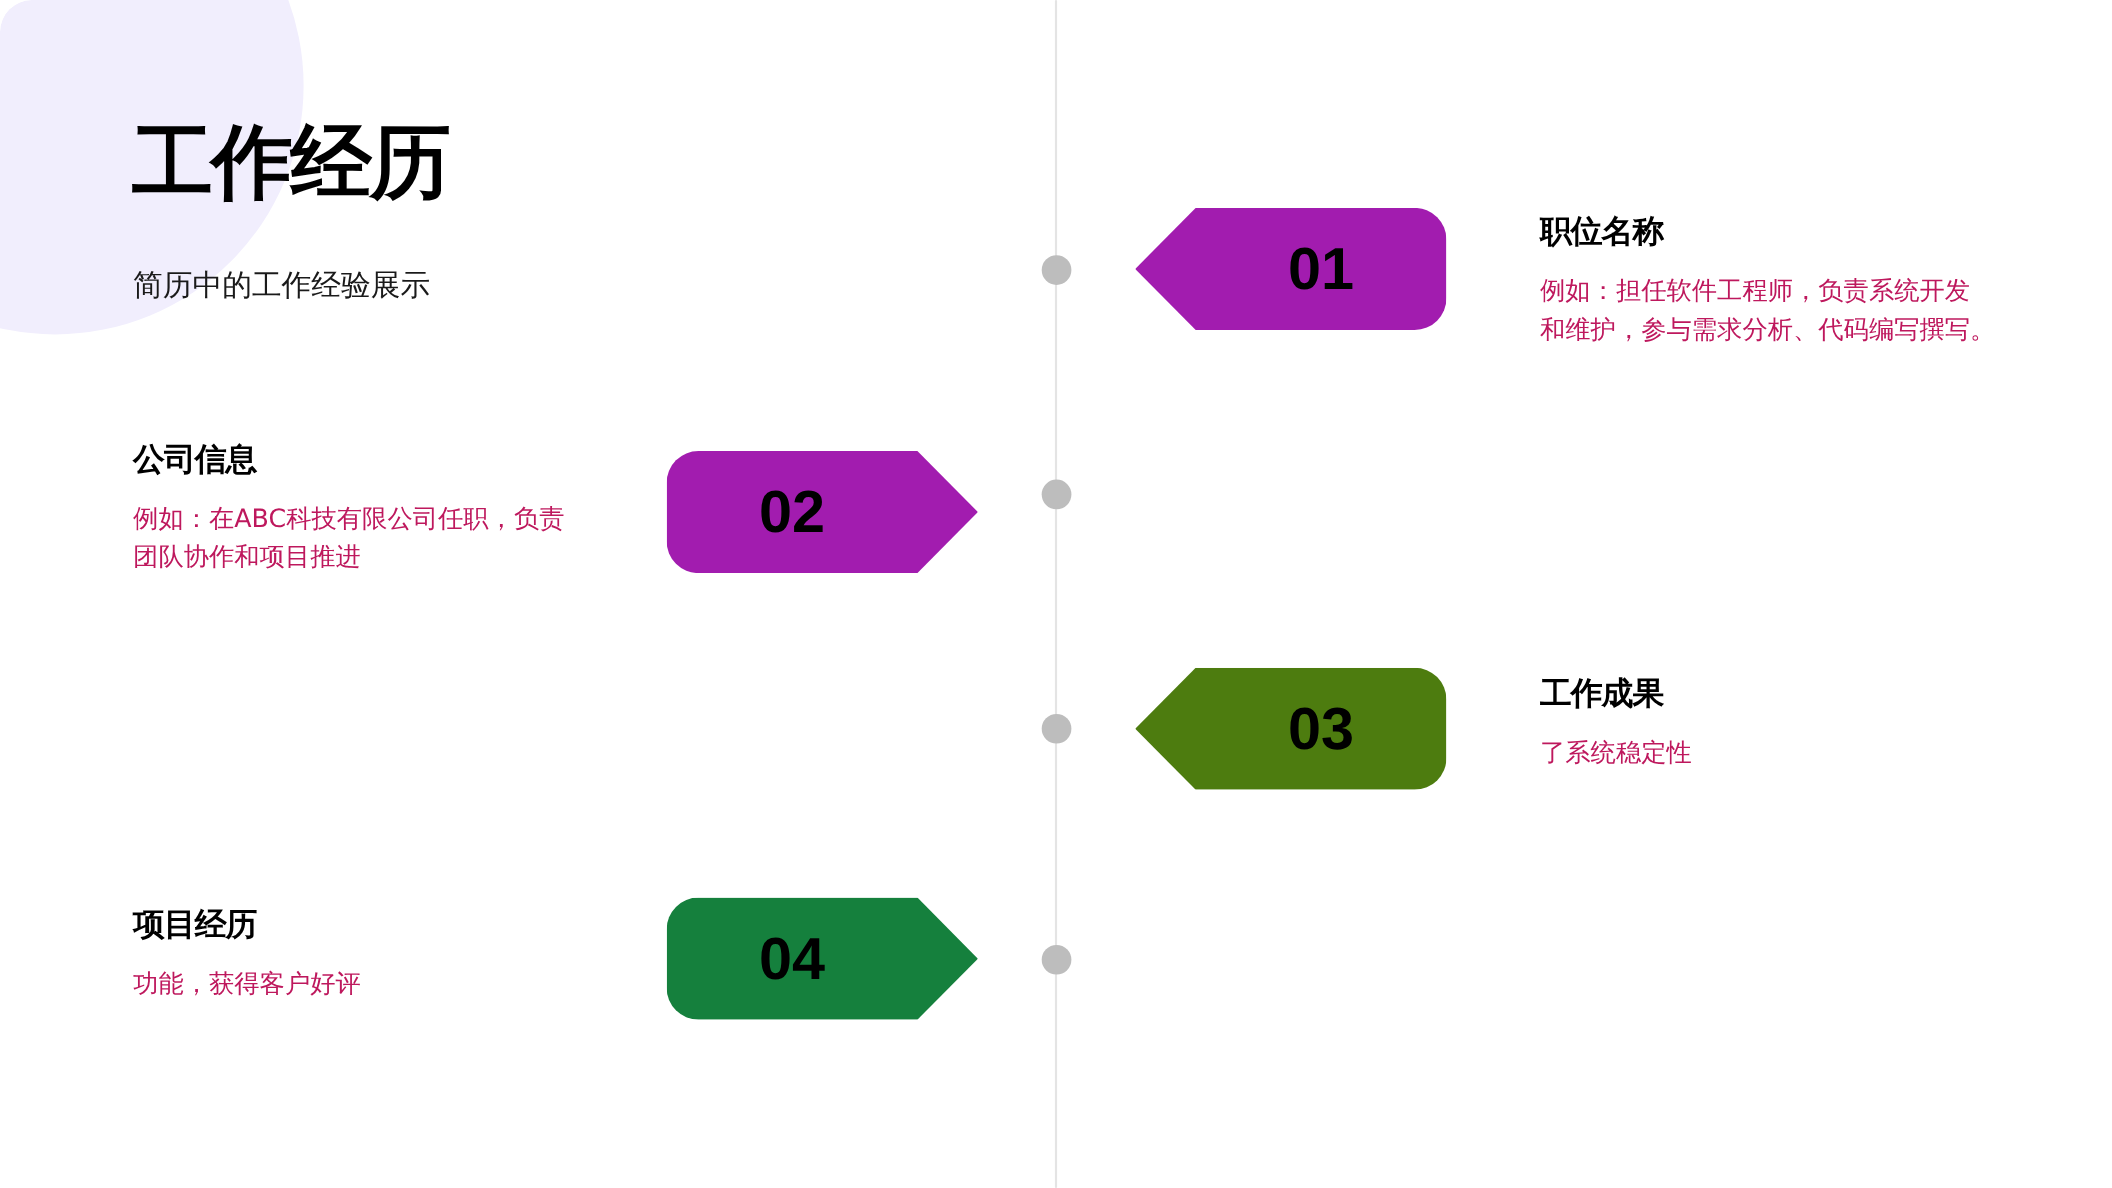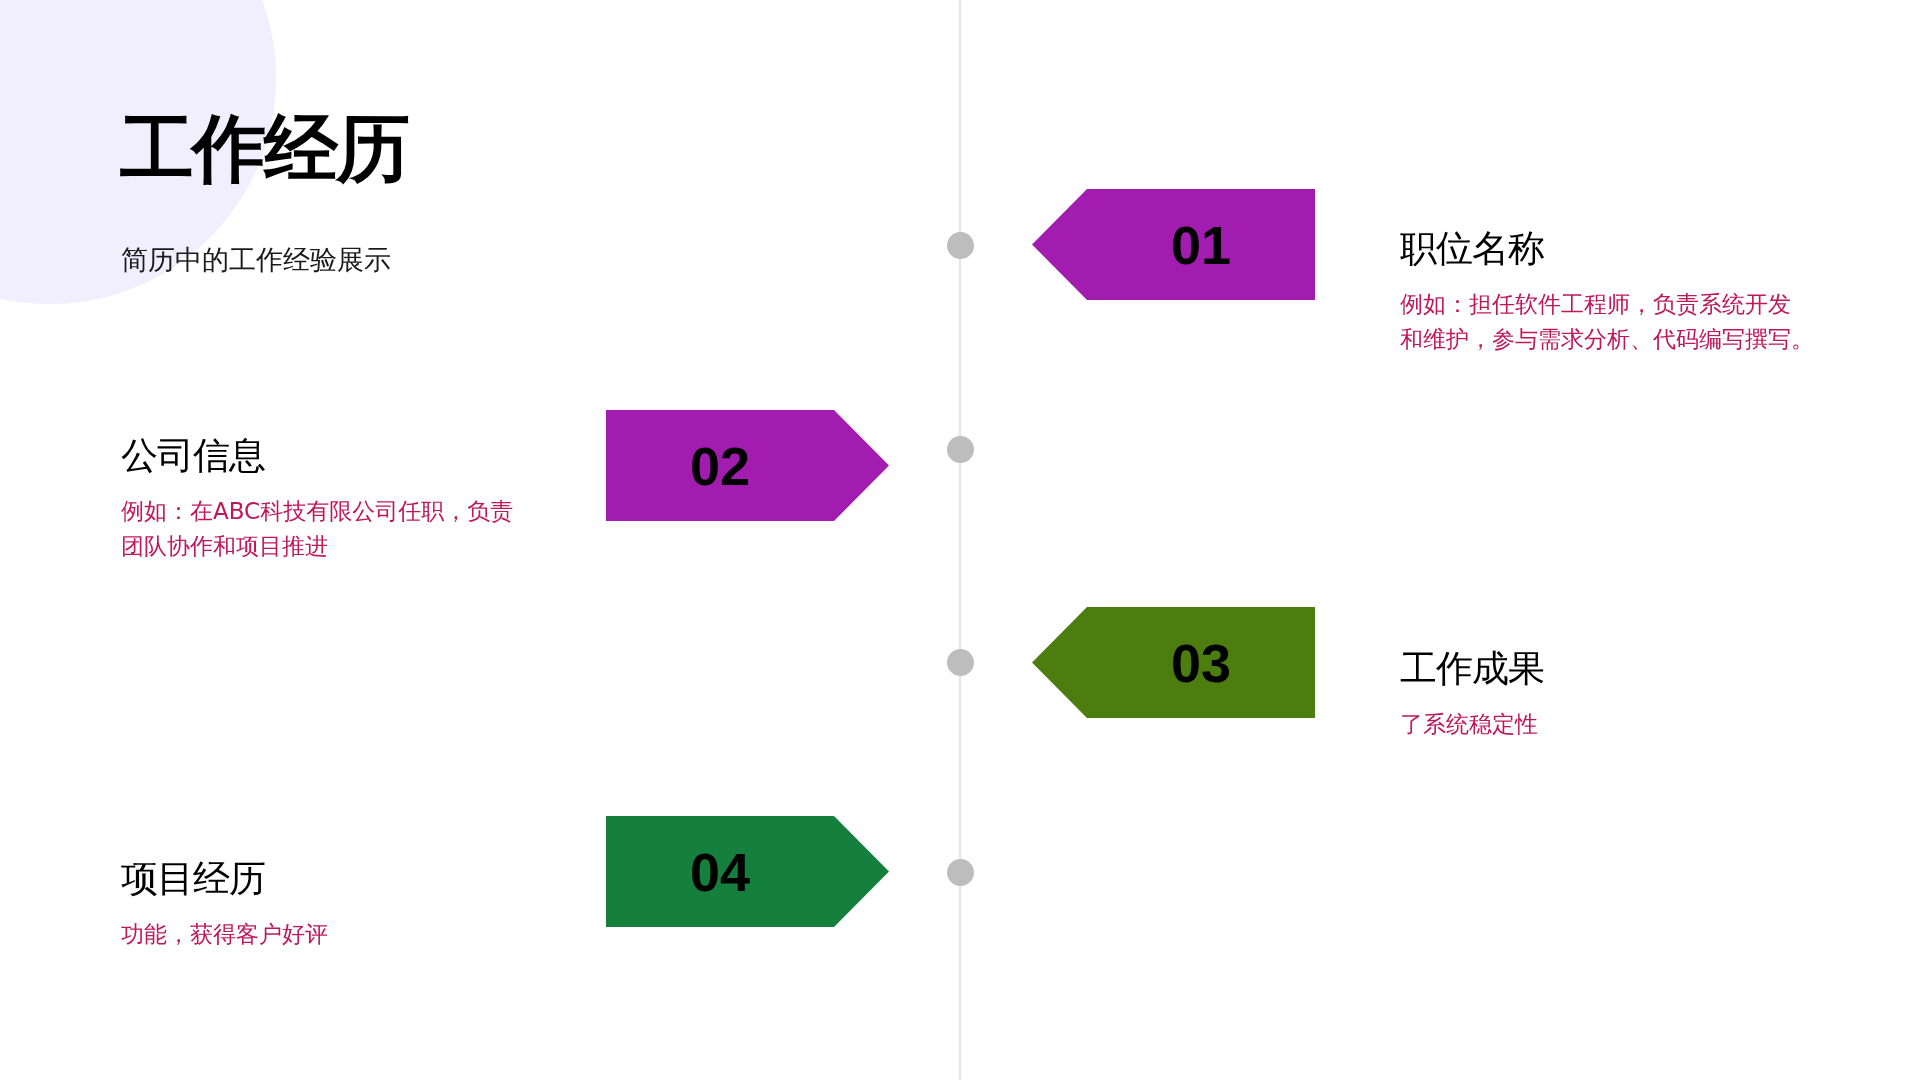--- a/index.html
+++ b/index.html
@@ -1,15 +1,15 @@
 <!DOCTYPE html>
 <html><head>
   <meta charset="utf-8">
   <style>
-    * { margin: 0; padding: 0; box-sizing: border-box; }
+    * { margin: 0; padding: 0; box-sizing: border-box; border-radius: 29px; }
     html, body {
       width: 1920px;
       height: 1080px;
       background: #ffffff;
       overflow: hidden;
       font-family: "DejaVu Sans", "Liberation Sans", sans-serif;
       color: #111111;
     }
     .slide {
       position: relative;
@@ -85,27 +85,26 @@
       font-weight: bold;
       font-size: 54px;
       color: #000000;
       letter-spacing: 0px;
     }
     .item-text {
       position: absolute;
       width: 460px;
     }
     .item-heading {
-      font-size: 37px;
-      font-weight: normal;
+      font-size: 29px;
+      font-weight: bold;
       line-height: 44px;
       color: #000000;
       white-space: nowrap;
       letter-spacing: -1px;
-      margin-top: 39px;
     }
     .item-body {
       margin-top: 16px;
       font-size: 23px;
       line-height: 35px;
       color: #be185d;
     }
     .item-body span {
       display: block;
       white-space: nowrap;

